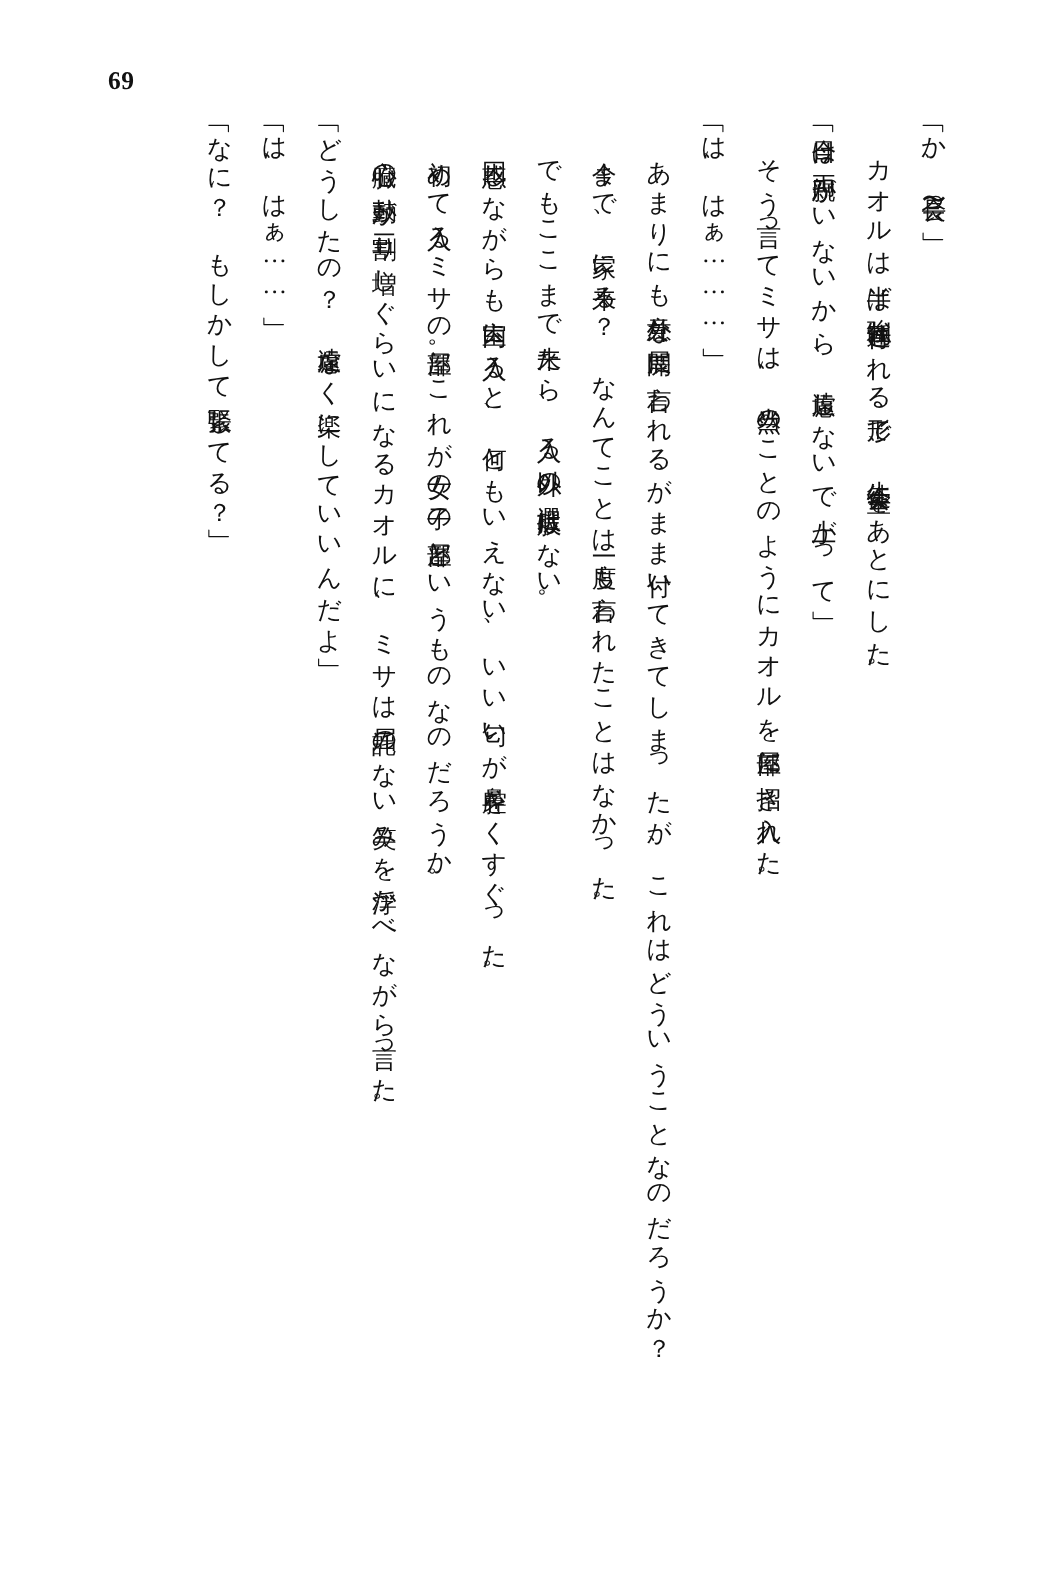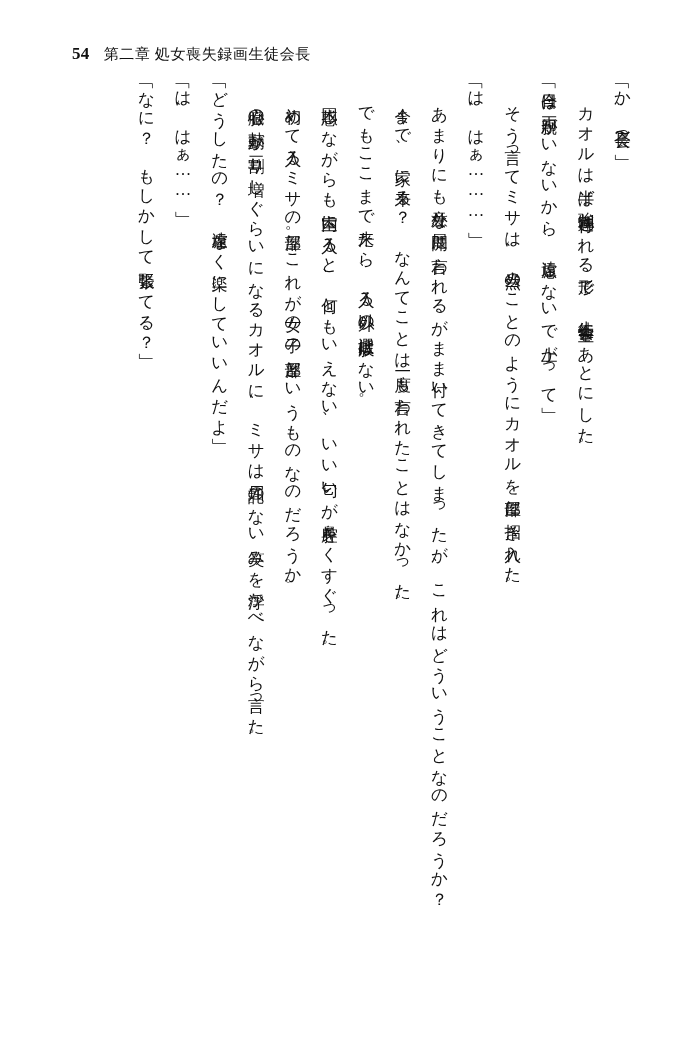--- a/index.html
+++ b/index.html
@@ -69,22 +69,21 @@
   .body-text p.noindent {
     text-indent: 0;
   }
 </style>
 </head>
 <body>
 
 <div class="page">
 
   <div class="running-head">
-    <span class="page-number">54</span>
-    <span class="chapter-title">第二章 処女喪失録画生徒会長</span>
+    <span class="page-number">69</span>
   </div>
 
   <div class="body-text">
       <p class="noindent">「か、会長〜っ」</p>
       <p class="indent">カオルは半ば強制連行される形で、生徒会室をあとにした。</p>
       <p class="noindent">「今日は両親がいないから、遠慮しないで上がって」</p>
       <p class="indent">そう言ってミサは、当然のことのようにカオルを部屋に招き入れた。</p>
       <p class="noindent">「は、はぁ………」</p>
       <p class="indent">あまりにも意外な展開に言われるがまま付いてきてしまったが、これはどういうことなのだろうか？</p>
       <p class="indent">今まで、家に来る？ なんてことは一度も言われたことはなかった。</p>

